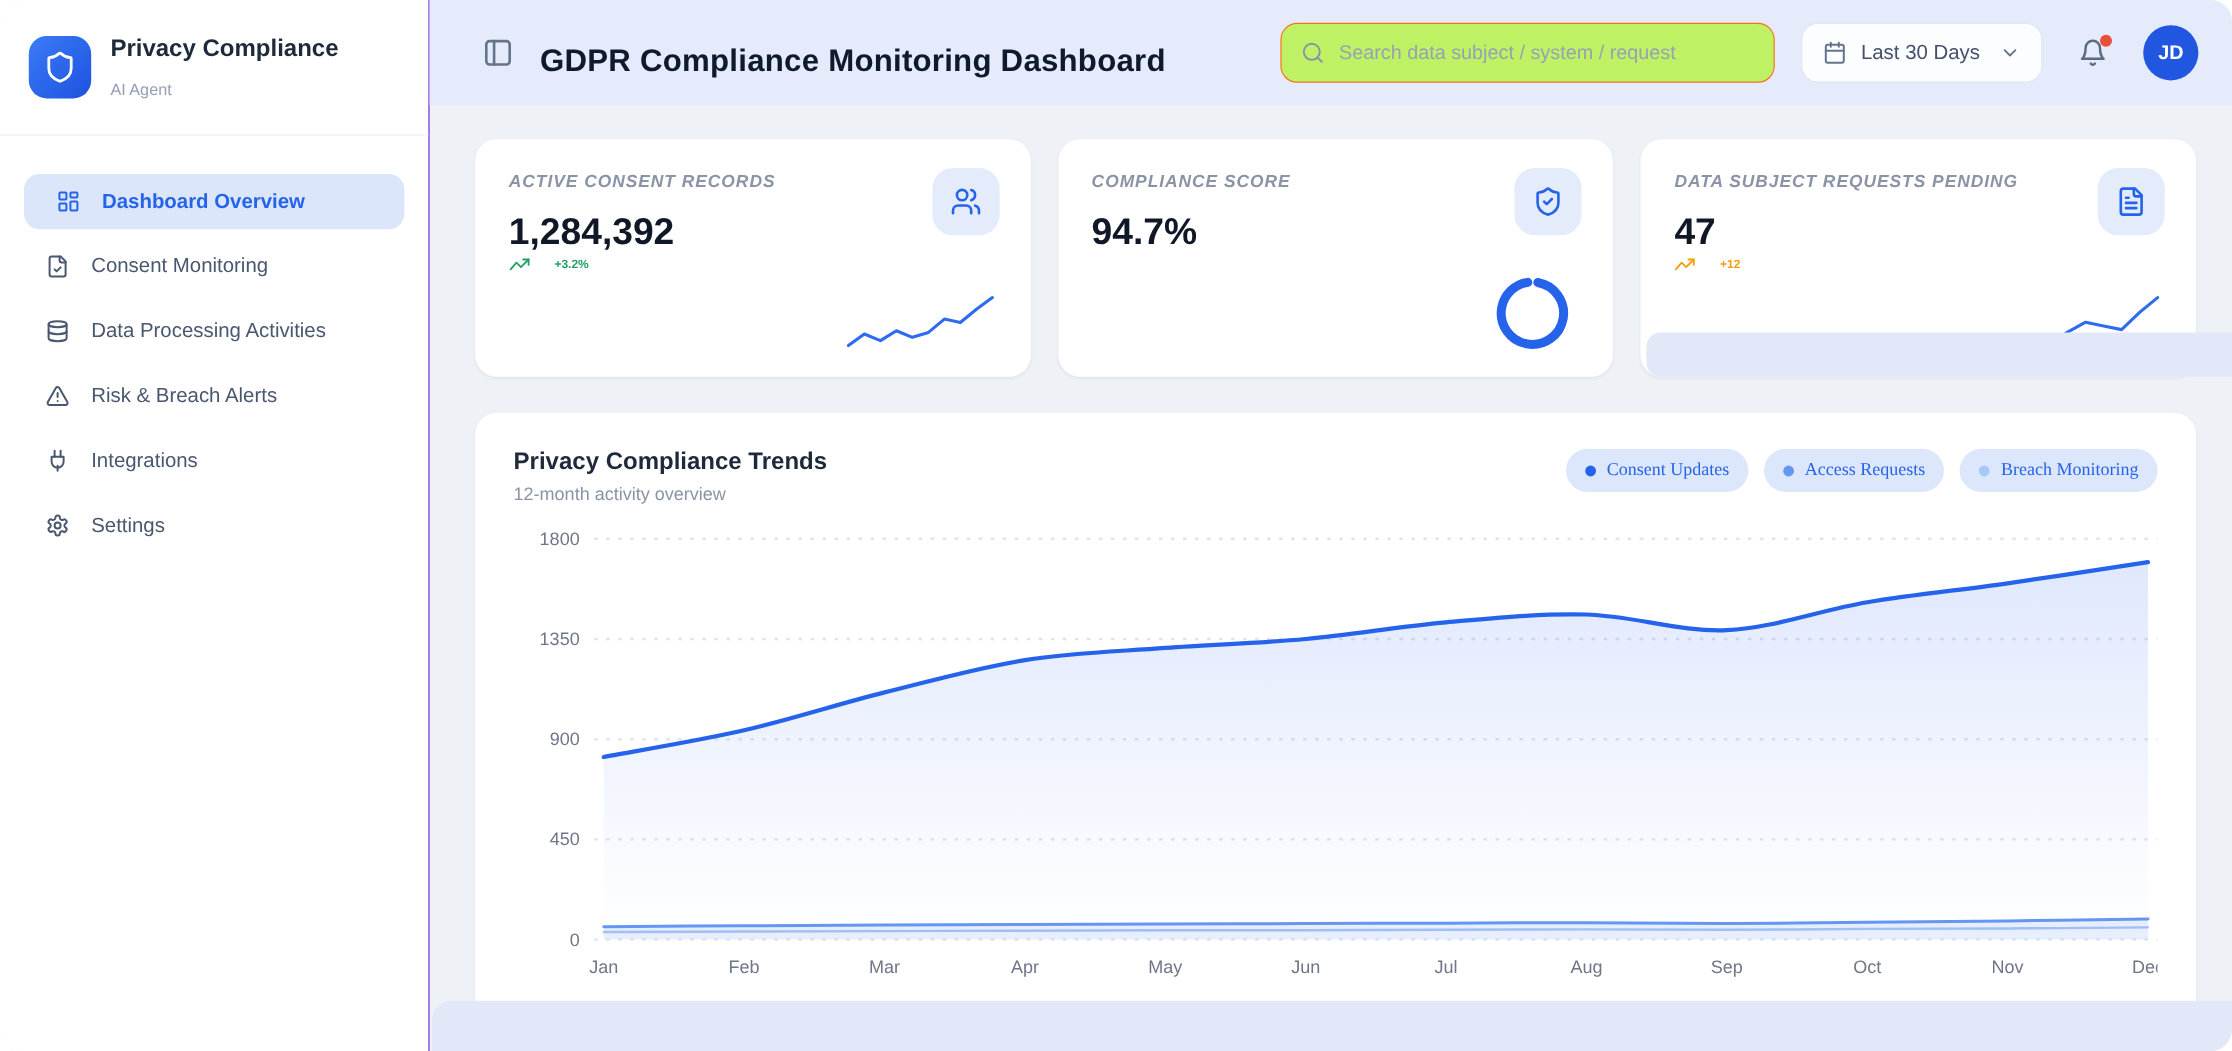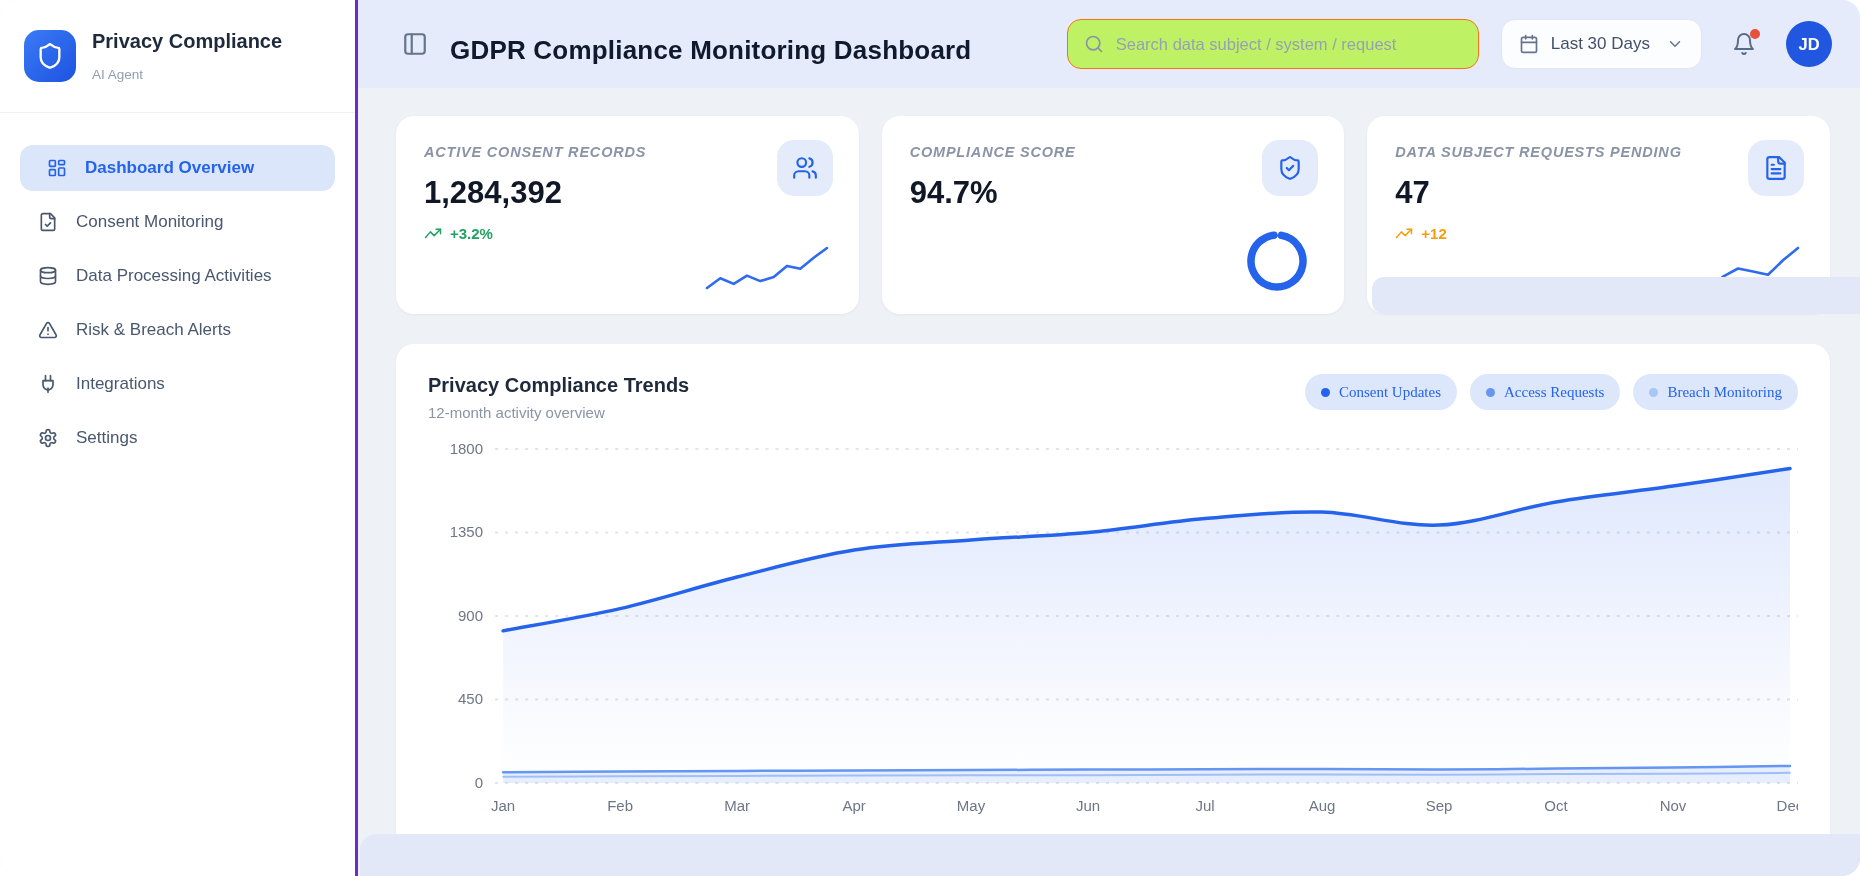--- a/index.html
+++ b/index.html
@@ -1,20 +1,20 @@
 <!DOCTYPE html>
 <html><head>
 <meta charset="utf-8">
 <style>
   * { margin:0; padding:0; box-sizing:border-box; }
   html,body { width:1860px; height:876px; background:#ffffff; font-family:"Liberation Sans", sans-serif; overflow:hidden; }
   .app { position:relative; width:1860px; height:876px; display:flex; border-radius:18px; overflow:hidden; background:#eef1f6; }
 
   
-  .sidebar { width:358px; flex-shrink:0; background:#ffffff; border-right:3px solid #6d28d9; }
+  .sidebar { width:358px; flex-shrink:0; background:#ffffff; border-right:1px solid #6d28d9; }
   .brand { height:112px; display:flex; align-items:center; padding:0 24px; gap:16px; }
   .logo { width:52px; height:52px; border-radius:15px; background:linear-gradient(135deg,#3b7bf6,#1d53e0); display:flex; align-items:center; justify-content:center; color:#fff; flex-shrink:0; }
   .brand-title { font-size:20px; font-weight:700; color:#1e2a3b; }
   .brand-sub { font-size:13.5px; color:#93a0b4; margin-top:14px; }
   .side-divider { border:none; border-top:1px solid #edf0f5; }
   .nav { padding:32px 20px 0 20px; }
   .nav-item { height:46px; display:flex; align-items:center; gap:18px; padding:0 18px; border-radius:13px; margin-bottom:8px; color:#49576f; font-size:17px; cursor:pointer; }
   .nav-item .nav-icon { display:flex; align-items:center; color:inherit; }
   .nav-item.active { background:#dce6fb; color:#2563eb; font-weight:700;padding-left:27px; }
 
@@ -32,21 +32,21 @@
   .bell { position:relative; color:#5b6b86; margin:0 8px; display:flex; cursor:pointer; }
   .bell .dot { position:absolute; top:-3px; right:-4px; width:10px; height:10px; border-radius:50%; }
   .avatar { width:46px; height:46px; border-radius:50%; background:#2156e0; color:#fff; font-weight:700; font-size:16.5px; display:flex; align-items:center; justify-content:center; cursor:pointer; }
 
   
   .content { padding:28px 30px 0 38px; flex:1; position:relative; }
   .stats-row { display:flex; gap:23px; }
   .stat-card { flex:1; background:#fff; border-radius:18px; height:198px; position:relative; padding:26px 28px; box-shadow:0 1px 3px rgba(16,24,40,.05); overflow:hidden; }
   .stat-label { font-size:14.5px; font-weight:700; letter-spacing:.8px; color:#8a94a6; line-height:1.4; max-width:300px;font-style:italic; }
   .stat-value { font-size:31px; font-weight:700; color:#101828; margin-top:13px; }
-  .stat-delta { display:flex; align-items:center; gap:8px; font-size:15px; font-weight:700; margin-top:13px; }
+  .stat-delta { display:flex; align-items:center; gap:20px; font-size:10px; font-weight:700; }
   .icon-chip { position:absolute; top:24px; right:26px; width:56px; height:56px; border-radius:17px; background:#e4ecfc; color:#2563eb; display:flex; align-items:center; justify-content:center; }
   .spark { position:absolute; right:28px; bottom:20px; }
   .ring { position:absolute; right:34px; bottom:20px; }
 
   .chart-card { margin-top:30px; background:#fff; border-radius:18px; padding:30px 32px; height:560px; position:relative; box-shadow:0 1px 3px rgba(16,24,40,.05); }
   .chart-head { display:flex; justify-content:space-between; align-items:flex-start; }
   .chart-title { font-size:20px; font-weight:700; color:#1e2a3b; }
   .chart-sub { font-size:15px; color:#8a94a6; margin-top:7px; }
   .legend { display:flex; gap:13px; }
   .chip { height:36px; border-radius:18px; background:#dde7fb; color:#2563eb; font-size:15px; display:flex; align-items:center; gap:9px; padding:0 16px; cursor:pointer;font-family:Liberation Serif, serif; }

